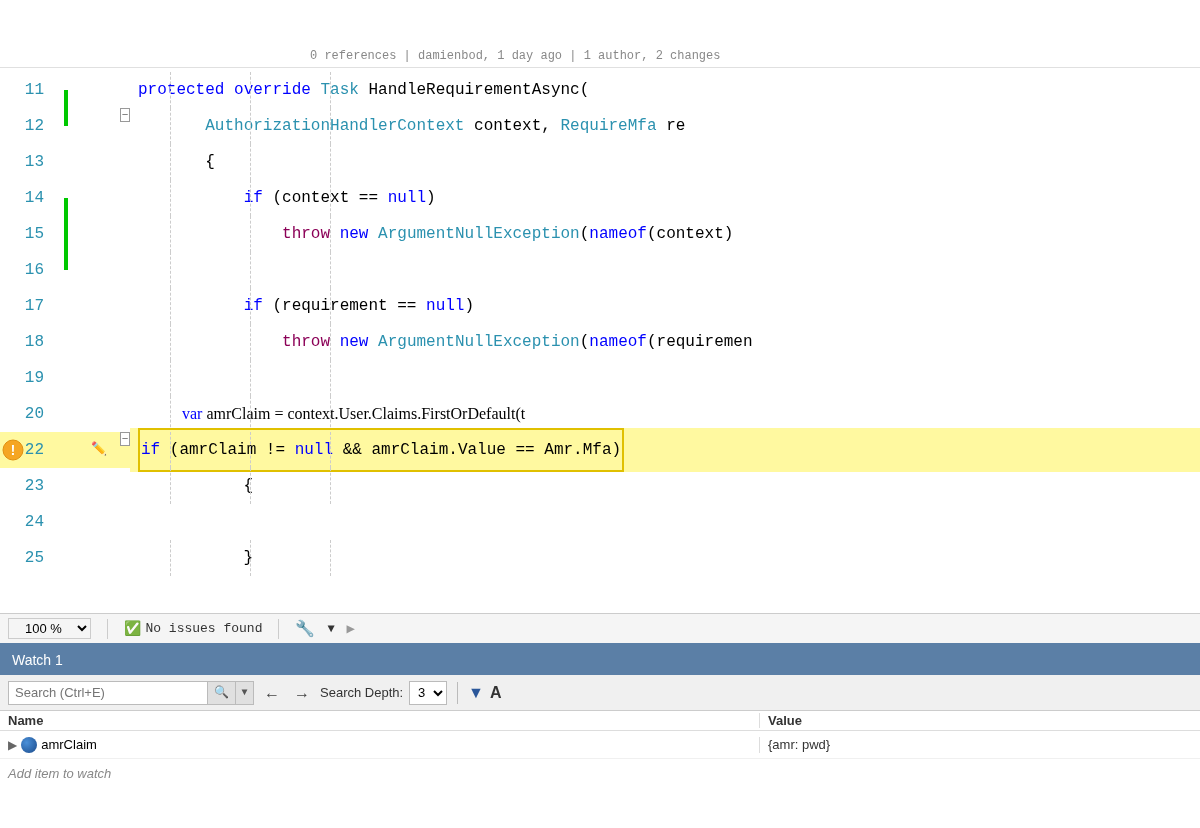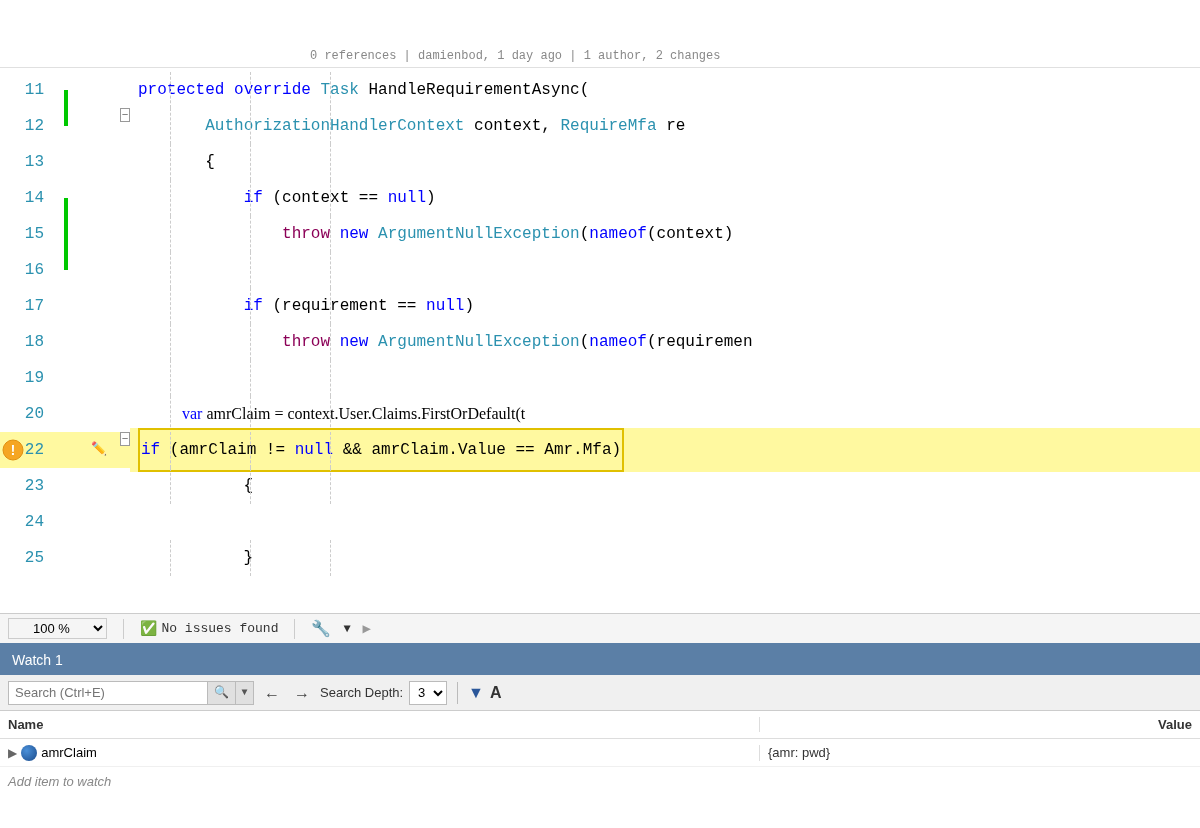--- a/index.html
+++ b/index.html
@@ -137,21 +137,21 @@
       padding: 0 8px;
       font-size: 13px;
       color: #333;
       gap: 12px;
     }
 
     .zoom-select {
       background: #f5f5f5;
       border: 1px solid #ccc;
       font-size: 13px;
-      padding: 1px 20px;
+      padding: 1px 12px;
       cursor: pointer;
     }
 
     .status-separator {
       width: 1px;
       height: 20px;
       background: #ccc;
       margin: 0 4px;
     }
 
@@ -301,39 +301,38 @@
       flex: 1;
       overflow: hidden;
       display: flex;
       flex-direction: column;
     }
 
     .watch-table-header {
       display: flex;
       background: #fff;
       border-bottom: 1px solid #ddd;
-      height: 28px;
+      height: 20px;
       align-items: center;
       font-size: 13px;
       font-family: 'Segoe UI', Arial, sans-serif;
       color: #333;
     }
 
     .watch-col-name {
       width: 760px;
       padding: 0 8px;
       border-right: 1px solid #ddd;
       font-weight: 600;
     }
 
     .watch-col-value {
       flex: 1;
       padding: 0 8px;
       font-weight: 600;
-      text-align: right;
     }
 
     .watch-row {
       display: flex;
       height: 28px;
       align-items: center;
       font-size: 13px;
       font-family: 'Segoe UI', Arial, sans-serif;
       border-bottom: 1px solid #f0f0f0;
     }

